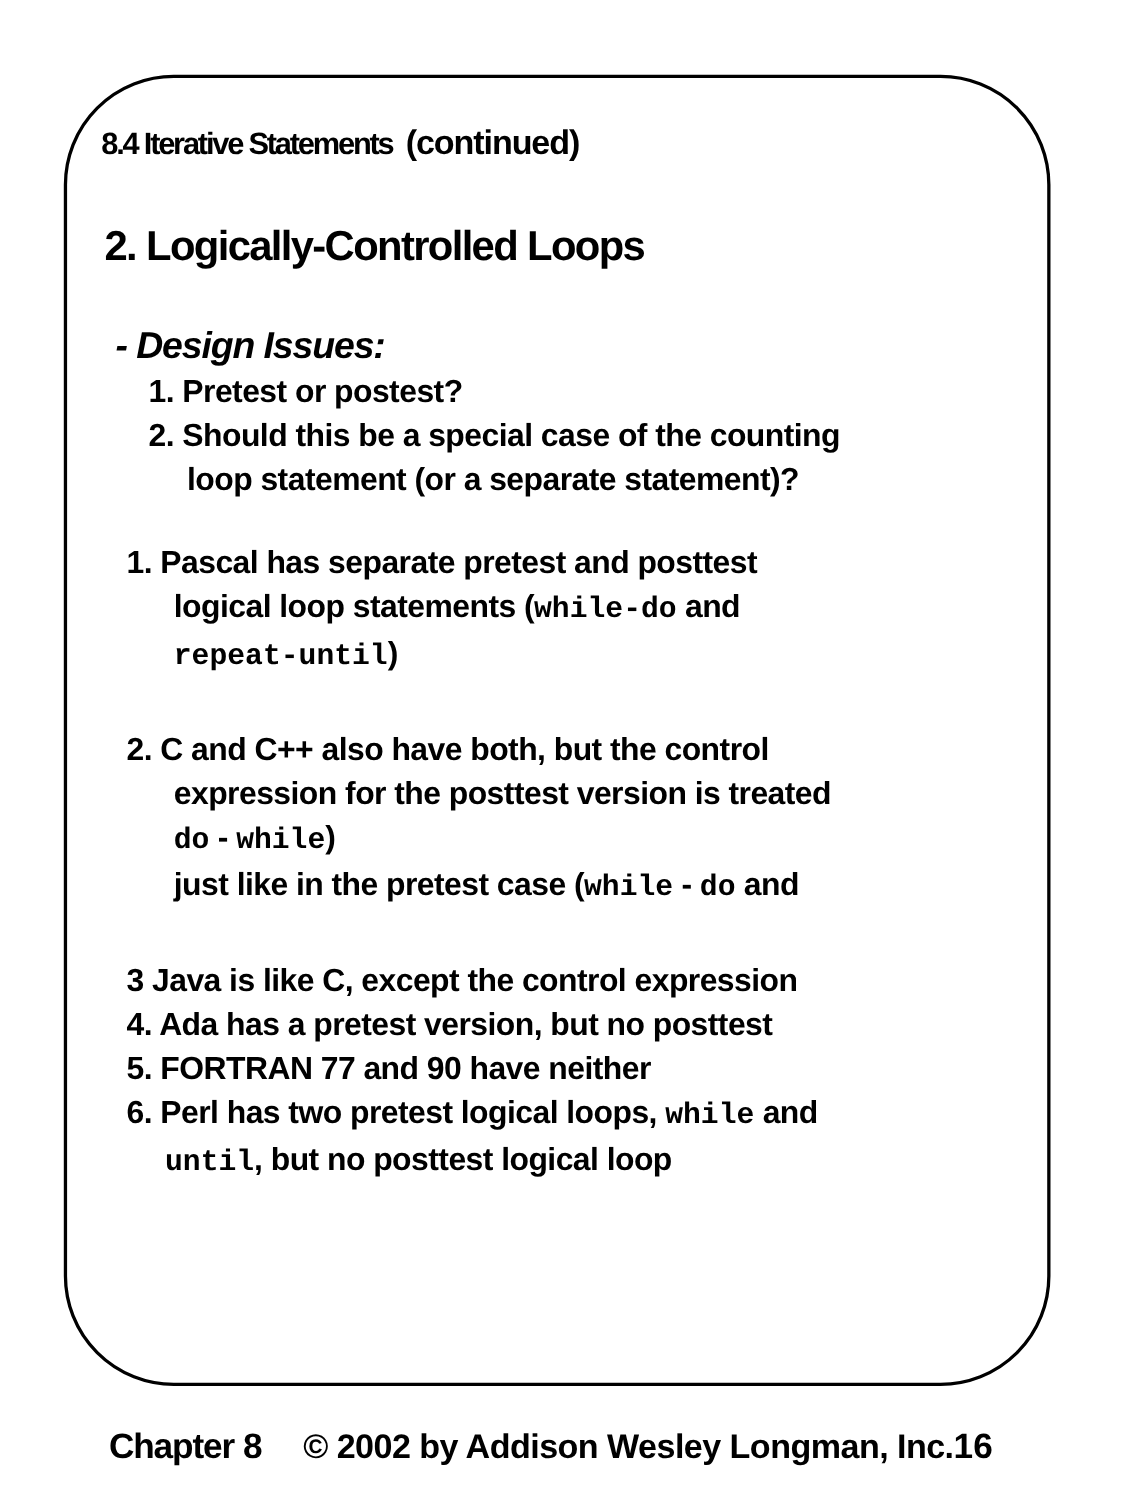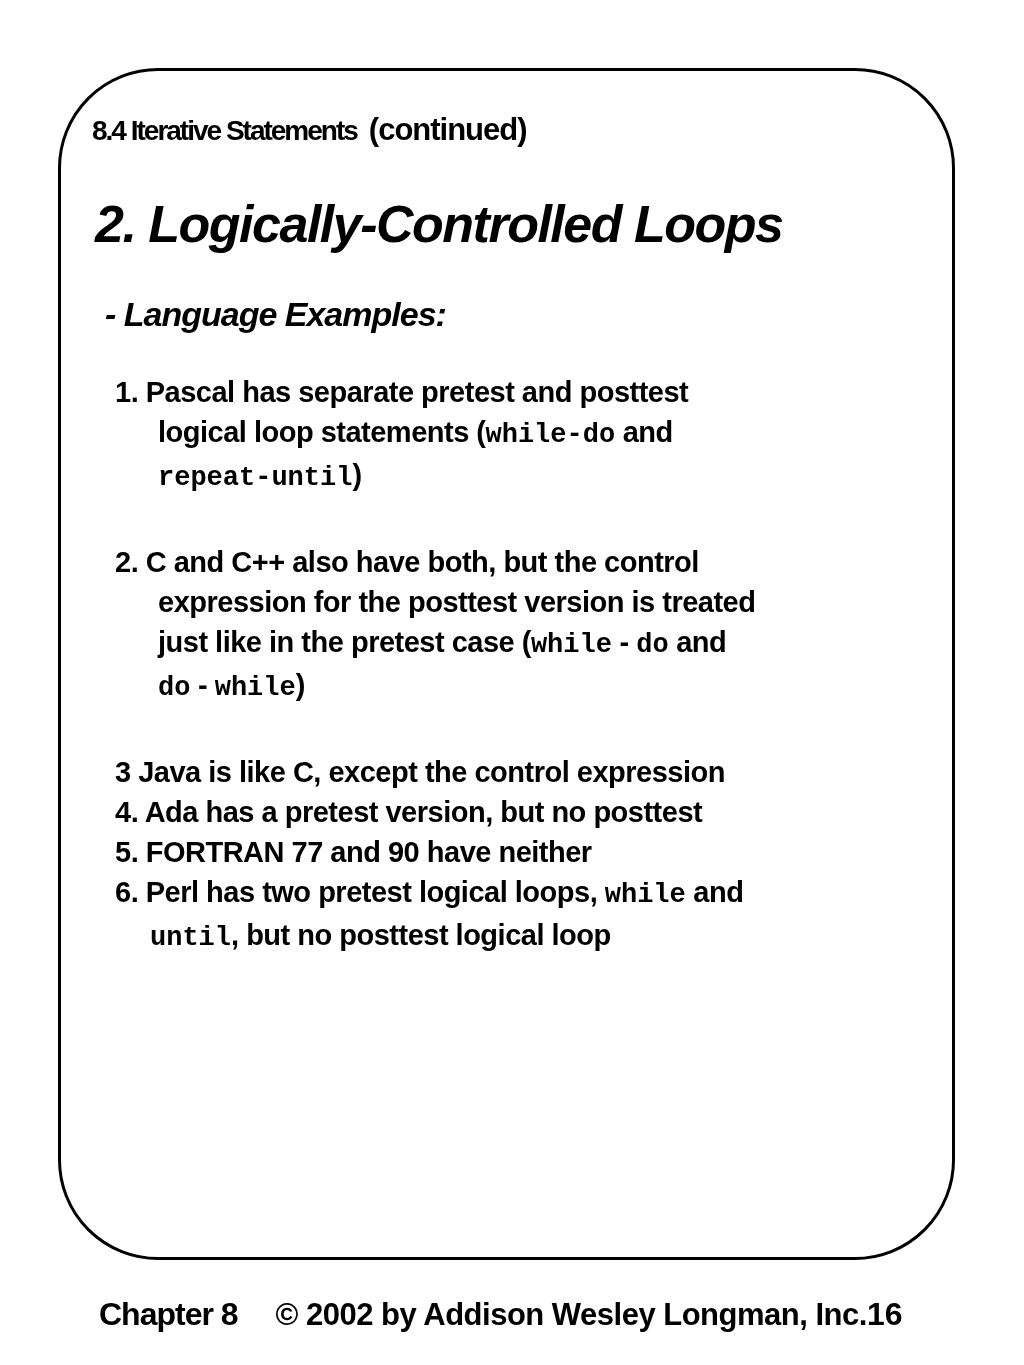--- a/index.html
+++ b/index.html
@@ -37,21 +37,21 @@
     width: 845px;
   }
   .block { margin-top: 44px; }
   .block:first-child { margin-top: 0; }
   .block.tight { margin-top: 36px; }
   .line {
     font-size: 29px; font-weight: bold; line-height: 40px;
     letter-spacing: -0.5px; white-space: nowrap;
   }
   .line.heading {
-    font-size: 52px; font-style: italic; line-height: 48px; letter-spacing: -1.5px;
+    font-size: 38px; line-height: 48px; letter-spacing: -1.5px;
   }
   .line.label {
     font-size: 34px; font-style: italic; line-height: 44px; letter-spacing: -1px;
   }
   .mono {
     font-family: "Liberation Mono", "DejaVu Sans Mono", monospace;
     font-size: 27px; font-weight: bold; letter-spacing: 0; font-style: normal;
   }
   .ind-0 { padding-left: 0; }
   .ind-1 { padding-left: 10px; }
@@ -78,32 +78,35 @@
 
 <div class="title">
   <span class="title-main">8.4 Iterative Statements</span><span class="title-suffix">(continued)</span>
 </div>
 
 <div class="slide-body">
     <div class="block">
       <div class="line ind-0 heading"><span>2. Logically-Controlled Loops</span></div>
     </div>
     <div class="block">
-      <div class="line ind-1 label"><span>- Language Examples:</span></div>
+      <div class="line ind-1 label"><span>- Design Issues:</span></div>
+      <div class="line ind-3"><span>1. Pretest or postest?</span></div>
+      <div class="line ind-3"><span>2. Should this be a special case of the counting</span></div>
+      <div class="line ind-5"><span>loop statement (or a separate statement)?</span></div>
     </div>
     <div class="block tight">
       <div class="line ind-2"><span>1. Pascal has separate pretest and posttest</span></div>
       <div class="line ind-4"><span>logical loop statements (</span><span class="mono">while-do</span><span> and</span></div>
       <div class="line ind-4"><span class="mono">repeat-until</span><span>)</span></div>
     </div>
     <div class="block">
       <div class="line ind-2"><span>2. C and C++ also have both, but the control</span></div>
       <div class="line ind-4"><span>expression for the posttest version is treated</span></div>
+      <div class="line ind-4"><span class="mono">do</span><span> - </span><span class="mono">while</span><span>)</span></div>
       <div class="line ind-4"><span>just like in the pretest case (</span><span class="mono">while</span><span> - </span><span class="mono">do</span><span> and</span></div>
-      <div class="line ind-4"><span class="mono">do</span><span> - </span><span class="mono">while</span><span>)</span></div>
     </div>
     <div class="block">
       <div class="line ind-2"><span>3 Java is like C, except the control expression</span></div>
       <div class="line ind-2"><span>4. Ada has a pretest version, but no posttest</span></div>
       <div class="line ind-2"><span>5. FORTRAN 77 and 90 have neither</span></div>
       <div class="line ind-2"><span>6. Perl has two pretest logical loops, </span><span class="mono">while</span><span> and</span></div>
       <div class="line ind-6"><span class="mono">until</span><span>, but no posttest logical loop</span></div>
     </div>
   </div>
 

